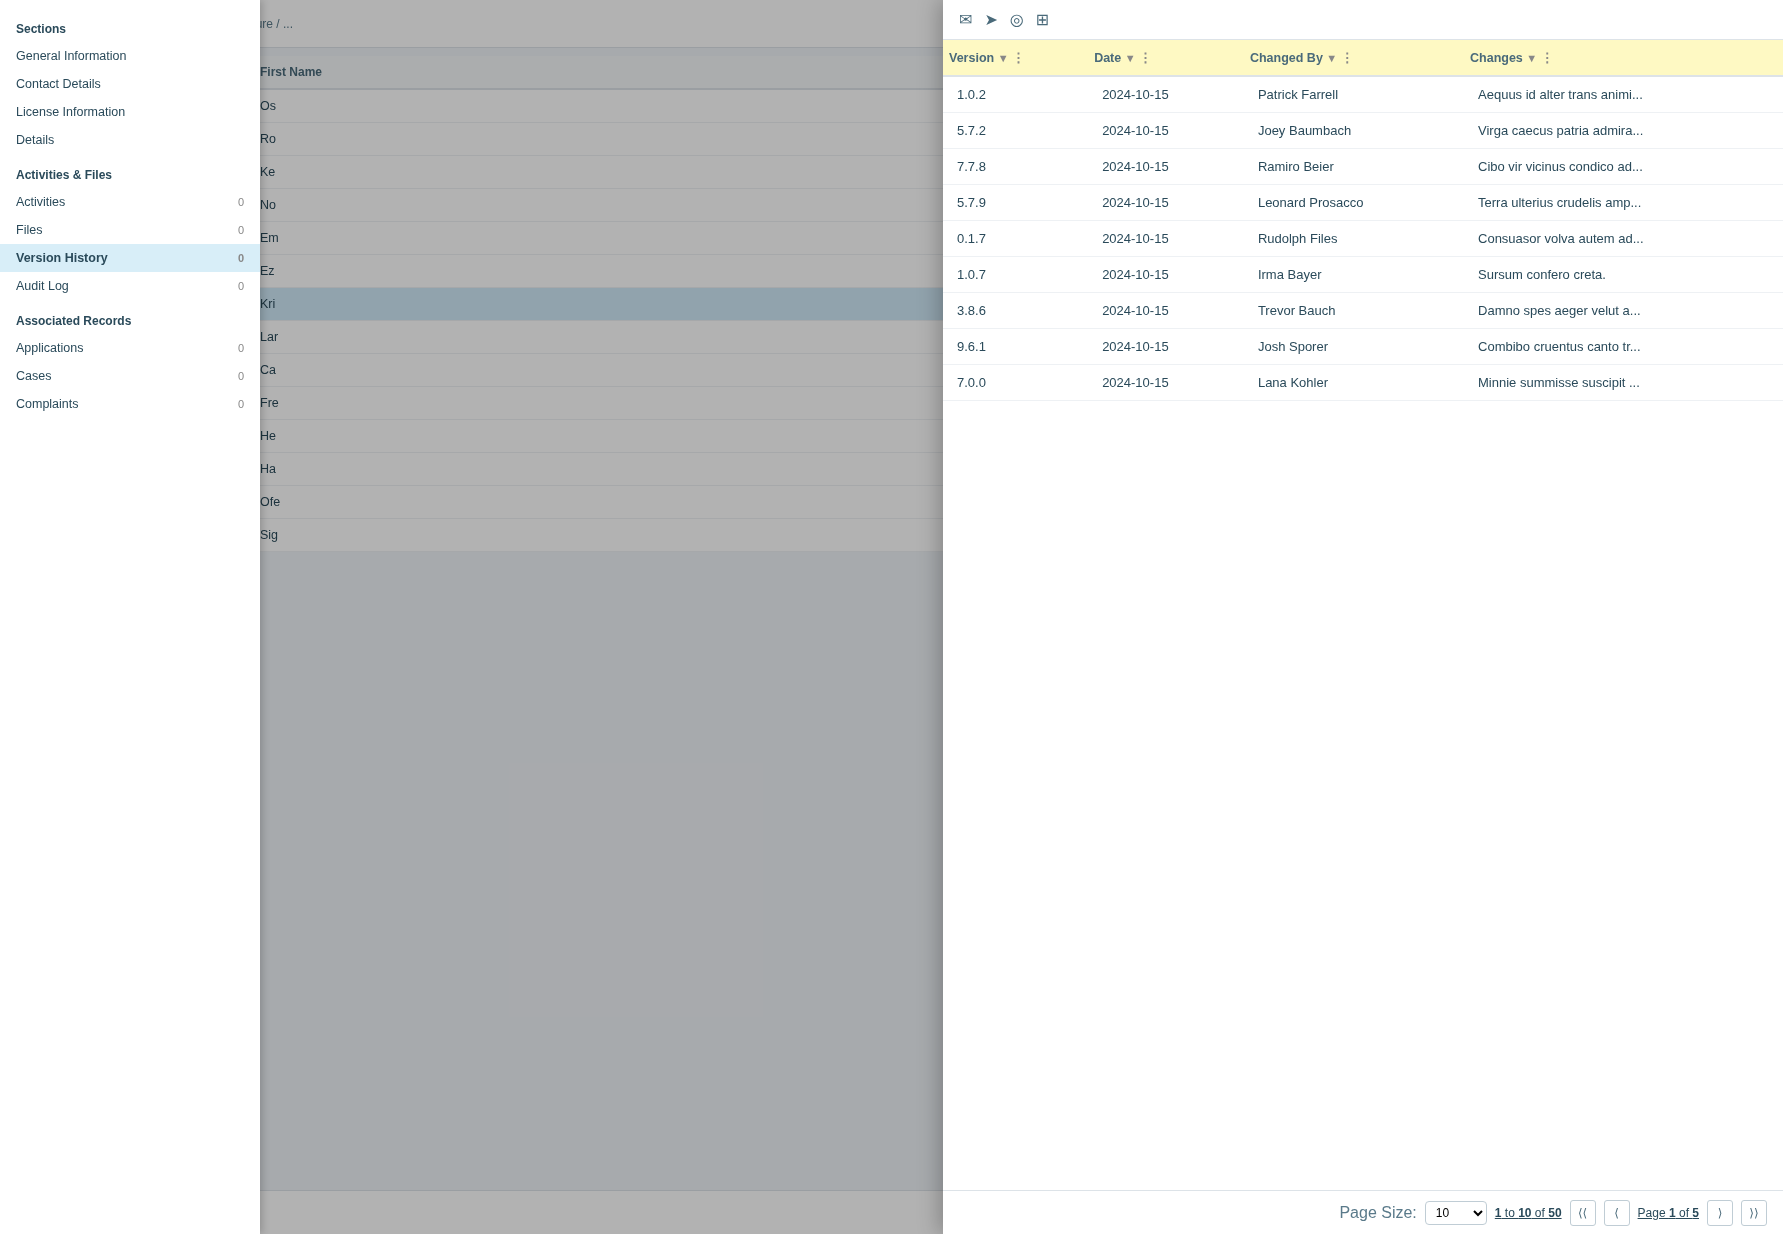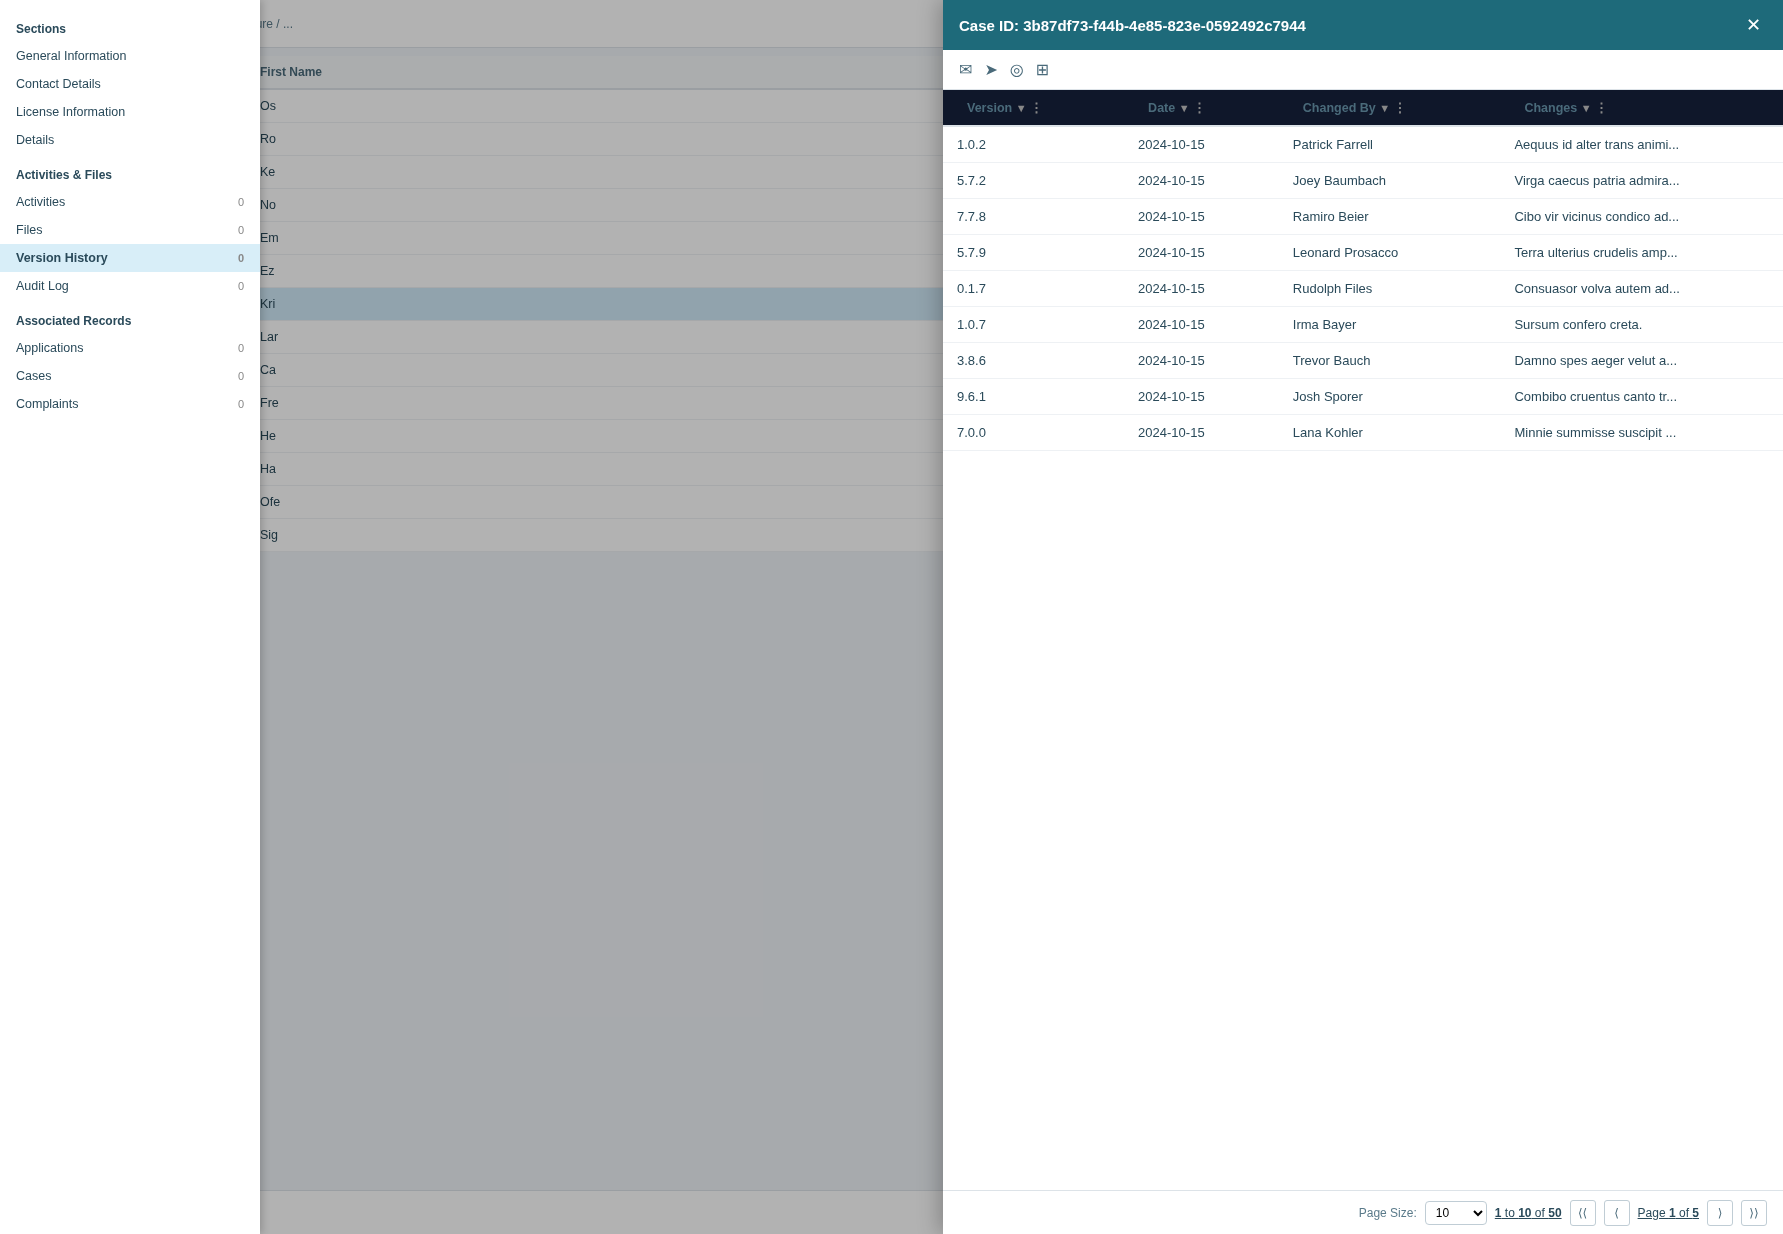--- a/index.html
+++ b/index.html
@@ -30,21 +30,21 @@
     .table-container { flex: 1; overflow: auto; padding: 8px 12px; }
     .data-table { width: 100%; border-collapse: collapse; background: white; border-radius: 4px; overflow: hidden; }
     .data-table th { background: #f5f8fa; border-bottom: 2px solid #dde3e8; padding: 8px 10px; text-align: left; font-size: 12px; font-weight: 600; color: #4a6a7a; white-space: nowrap; }
     .data-table td { padding: 8px 10px; border-bottom: 1px solid #eef1f4; font-size: 12.5px; color: #2a4a5a; }
     .checkbox-col { width: 30px; }
     .data-table input[type="checkbox"] { cursor: pointer; }
     .row-highlighted td { background: #d0eaf8 !important; }
 
     
     .pagination-bar { background: white; border-top: 1px solid #dde3e8; padding: 8px 16px; display: flex; align-items: center; justify-content: flex-end; gap: 8px; height: 44px; }
-    .page-size-label { color: #5a7a8a; font-size: 12px; }
+    .page-size-label { color: #5a7a8a; font-size: 16px; }
     .page-size-select { border: 1px solid #c0cdd5; border-radius: 4px; padding: 3px 20px 3px 6px; font-size: 12px; background: white; cursor: pointer; }
     .page-info { font-size: 12px; color: #2a4a5a; text-decoration: underline; }
     .page-nav-btn { background: none; border: 1px solid #c0cdd5; border-radius: 3px; width: 26px; height: 26px; cursor: pointer; display: flex; align-items: center; justify-content: center; color: #4a6a7a; font-size: 12px; }
     .page-nav-btn:disabled { opacity: 0.4; cursor: default; }
 
     
     .modal-overlay { position: absolute; top: 0; left: 0; width: 1783px; height: 1234px; background: rgba(0,0,0,0.3); z-index: 100; display: flex; }
     .modal-left-panel { width: 260px; background: white; height: 100%; flex-shrink: 0; overflow-y: auto; padding: 8px 0; box-shadow: 2px 0 8px rgba(0,0,0,0.2); }
     .modal-left-panel .panel-section-header { font-size: 12px; font-weight: 700; color: #2a4a5a; padding: 14px 16px 6px; }
     .modal-left-panel .panel-item { padding: 7px 16px; font-size: 12.5px; color: #2a4a5a; cursor: pointer; display: flex; justify-content: space-between; align-items: center; }
@@ -55,21 +55,21 @@
     .detail-modal { position: absolute; right: 0; top: 0; width: 840px; height: 1234px; background: white; display: flex; flex-direction: column; box-shadow: -4px 0 20px rgba(0,0,0,0.25); z-index: 200; }
     .modal-header { background: #1e6a7a; color: white; padding: 12px 16px; display: flex; align-items: center; justify-content: space-between; flex-shrink: 0; }
     .modal-header-title { font-size: 15px; font-weight: 600; }
     .modal-close-btn { background: none; border: none; color: white; font-size: 18px; cursor: pointer; padding: 2px 6px; }
     .modal-toolbar { padding: 10px 16px; border-bottom: 1px solid #dde3e8; display: flex; gap: 12px; align-items: center; flex-shrink: 0; }
     .modal-tool-icon { color: #4a6a7a; cursor: pointer; font-size: 16px; }
     .modal-content { flex: 1; overflow: auto; }
 
     
     .version-table { width: 100%; border-collapse: collapse; }
-    .version-table th { background: #0f172a; border-bottom: 2px solid #dde3e8; padding: 10px 24px; text-align: left; font-size: 12.5px; font-weight: 600; color: #4a6a7a; }
+    .version-table th { background: #fef9c3; border-bottom: 2px solid #dde3e8; padding: 10px 6px; text-align: left; font-size: 12.5px; font-weight: 600; color: #4a6a7a; }
     .version-table td { padding: 10px 14px; border-bottom: 1px solid #eef1f4; font-size: 13px; color: #2a4a5a; }
     .filter-icon { color: #888; font-size: 11px; cursor: pointer; }
     .more-icon { color: #888; font-size: 13px; cursor: pointer; }
 
     .modal-pagination { border-top: 1px solid #dde3e8; padding: 8px 16px; display: flex; align-items: center; justify-content: flex-end; gap: 8px; flex-shrink: 0; height: 44px; }
     .bold-nums { font-weight: 700; }
 
     
     .truncate { white-space: nowrap; overflow: hidden; text-overflow: ellipsis; max-width: 200px; margin-top: 39px; }
   </style>
@@ -242,24 +242,20 @@
       </div>
       <div class="panel-item">
         <span>Complaints</span>
         <span class="panel-badge">0</span>
       </div>
     </div>
 
     <div style="flex:1;"></div>
 
     <div class="detail-modal">
-      <div class="modal-header">
-        <span class="modal-header-title">Case ID: 3b87df73-f44b-4e85-823e-0592492c7944</span>
-        <button class="modal-close-btn">✕</button>
-      </div>
 
       <div class="modal-toolbar">
         <span class="modal-tool-icon">✉</span>
         <span class="modal-tool-icon">➤</span>
         <span class="modal-tool-icon">◎</span>
         <span class="modal-tool-icon">⊞</span>
       </div>
 
       <div class="modal-content">
         <table class="version-table">

